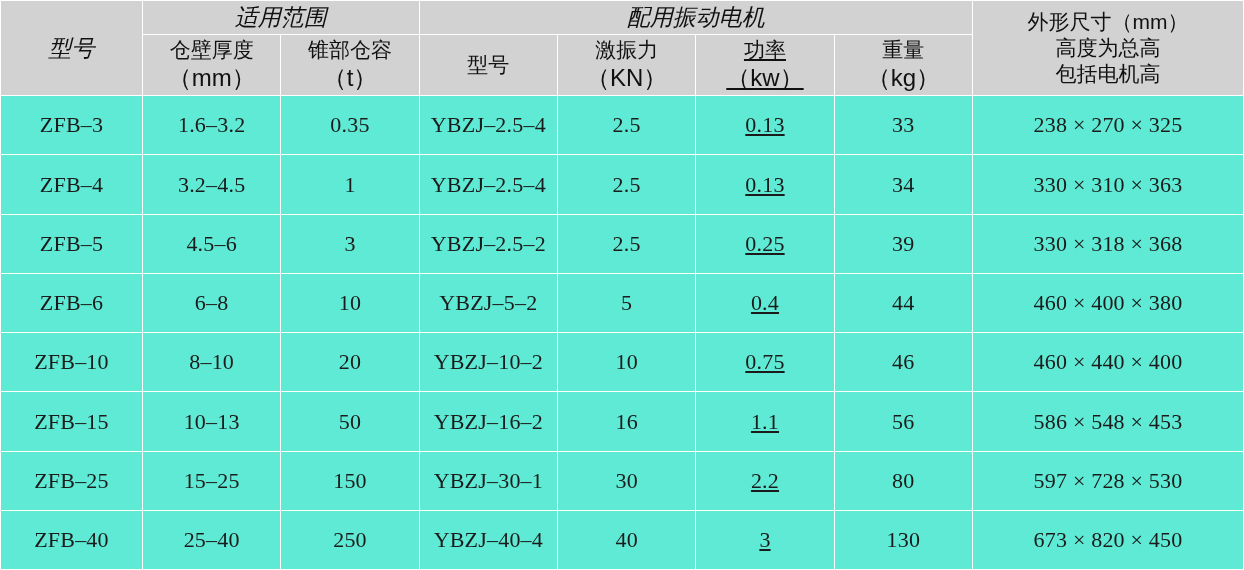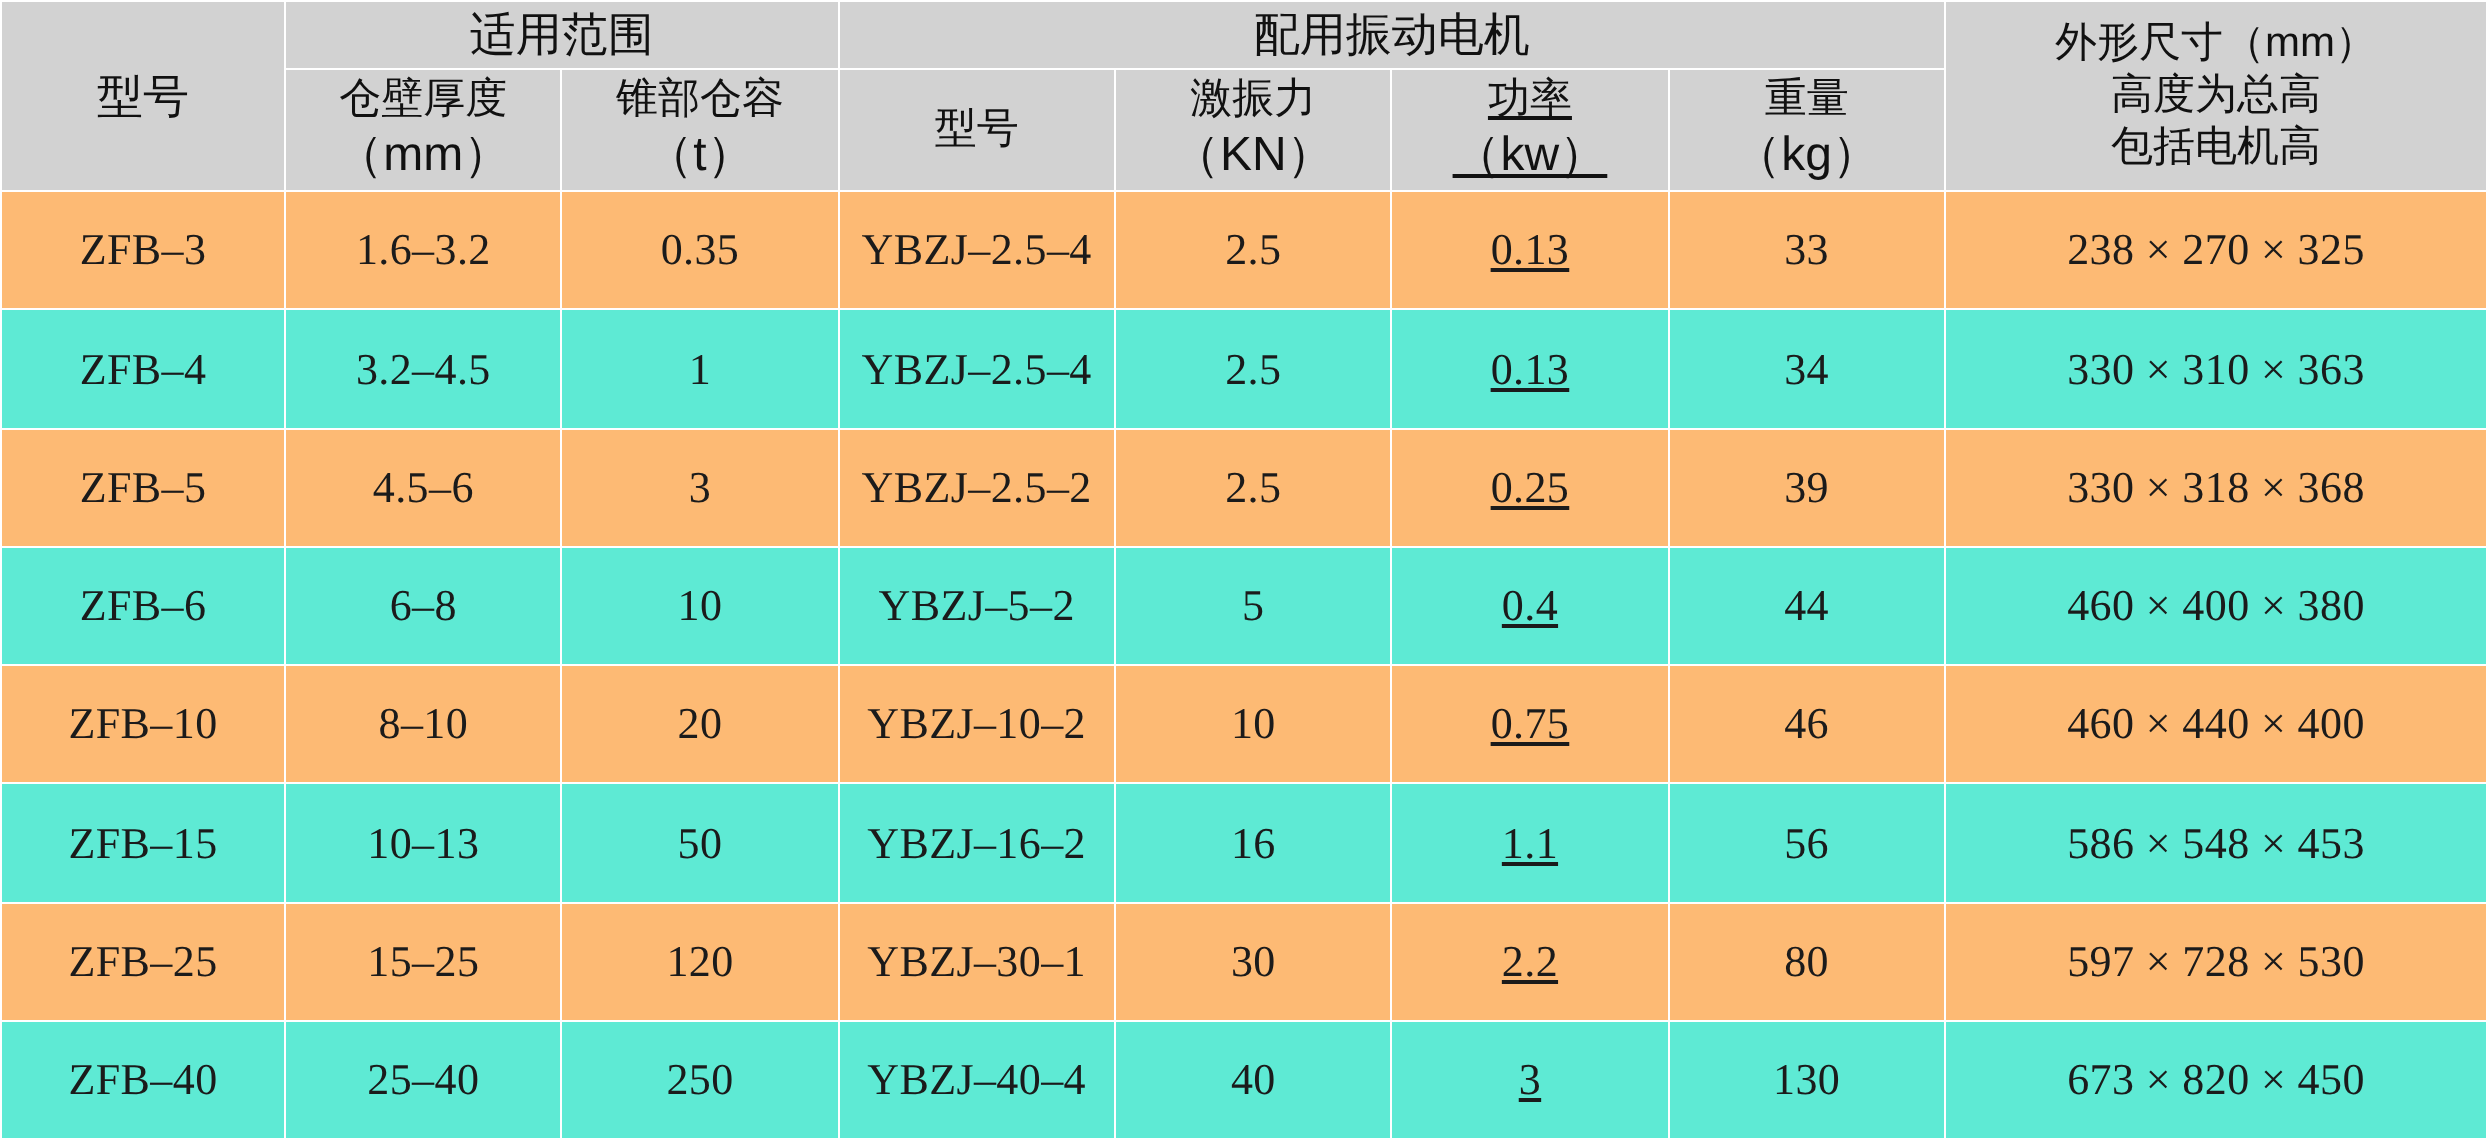--- a/index.html
+++ b/index.html
@@ -27,20 +27,21 @@
     font-weight: normal;
     padding: 2px 3px;
     line-height: 1.25;
   }
   
   .hdr {
     background: #d2d2d2;
     font-size: 23px;
     color: #111111;
     font-family: "Liberation Sans", "DejaVu Sans", sans-serif;
+    font-style: italic;
   }
   .hdr-sub {
     background: #d2d2d2;
     font-size: 21px;
     color: #111111;
     font-family: "Liberation Sans", "DejaVu Sans", sans-serif;
   }
   .hdr-unit {
     display: block;
     font-size: 24px;
@@ -50,21 +51,21 @@
     font-size: 21px;
     color: #111111;
     font-family: Liberation Sans, sans-serif;
     line-height: 1.35;
   }
   .hdr-multiline span {
     display: block;
   }
   
   .row-green td {
-    background: #fdba74;
+    background: #5eead4;
     margin-left: 28px;
   }
   .row-yellow td {
     background: #5eead4;
   }
   #spec-table tbody td {
     font-size: 22px;
     color: #1b1b1b;
     font-family: "Liberation Serif", "DejaVu Serif", serif;
     letter-spacing: 0.2px;
@@ -174,21 +175,21 @@
       <td class="col-cap">50</td>
       <td class="col-mmodel">YBZJ–16–2</td>
       <td class="col-force">16</td>
       <td class="col-power">1.1</td>
       <td class="col-weight">56</td>
       <td class="col-dim">586 × 548 × 453</td>
     </tr>
     <tr class="row-green">
       <td class="col-model">ZFB–25</td>
       <td class="col-thick">15–25</td>
-      <td class="col-cap">120</td>
+      <td class="col-cap">150</td>
       <td class="col-mmodel">YBZJ–30–1</td>
       <td class="col-force">30</td>
       <td class="col-power">2.2</td>
       <td class="col-weight">80</td>
       <td class="col-dim">597 × 728 × 530</td>
     </tr>
     <tr class="row-yellow">
       <td class="col-model">ZFB–40</td>
       <td class="col-thick">25–40</td>
       <td class="col-cap">250</td>

